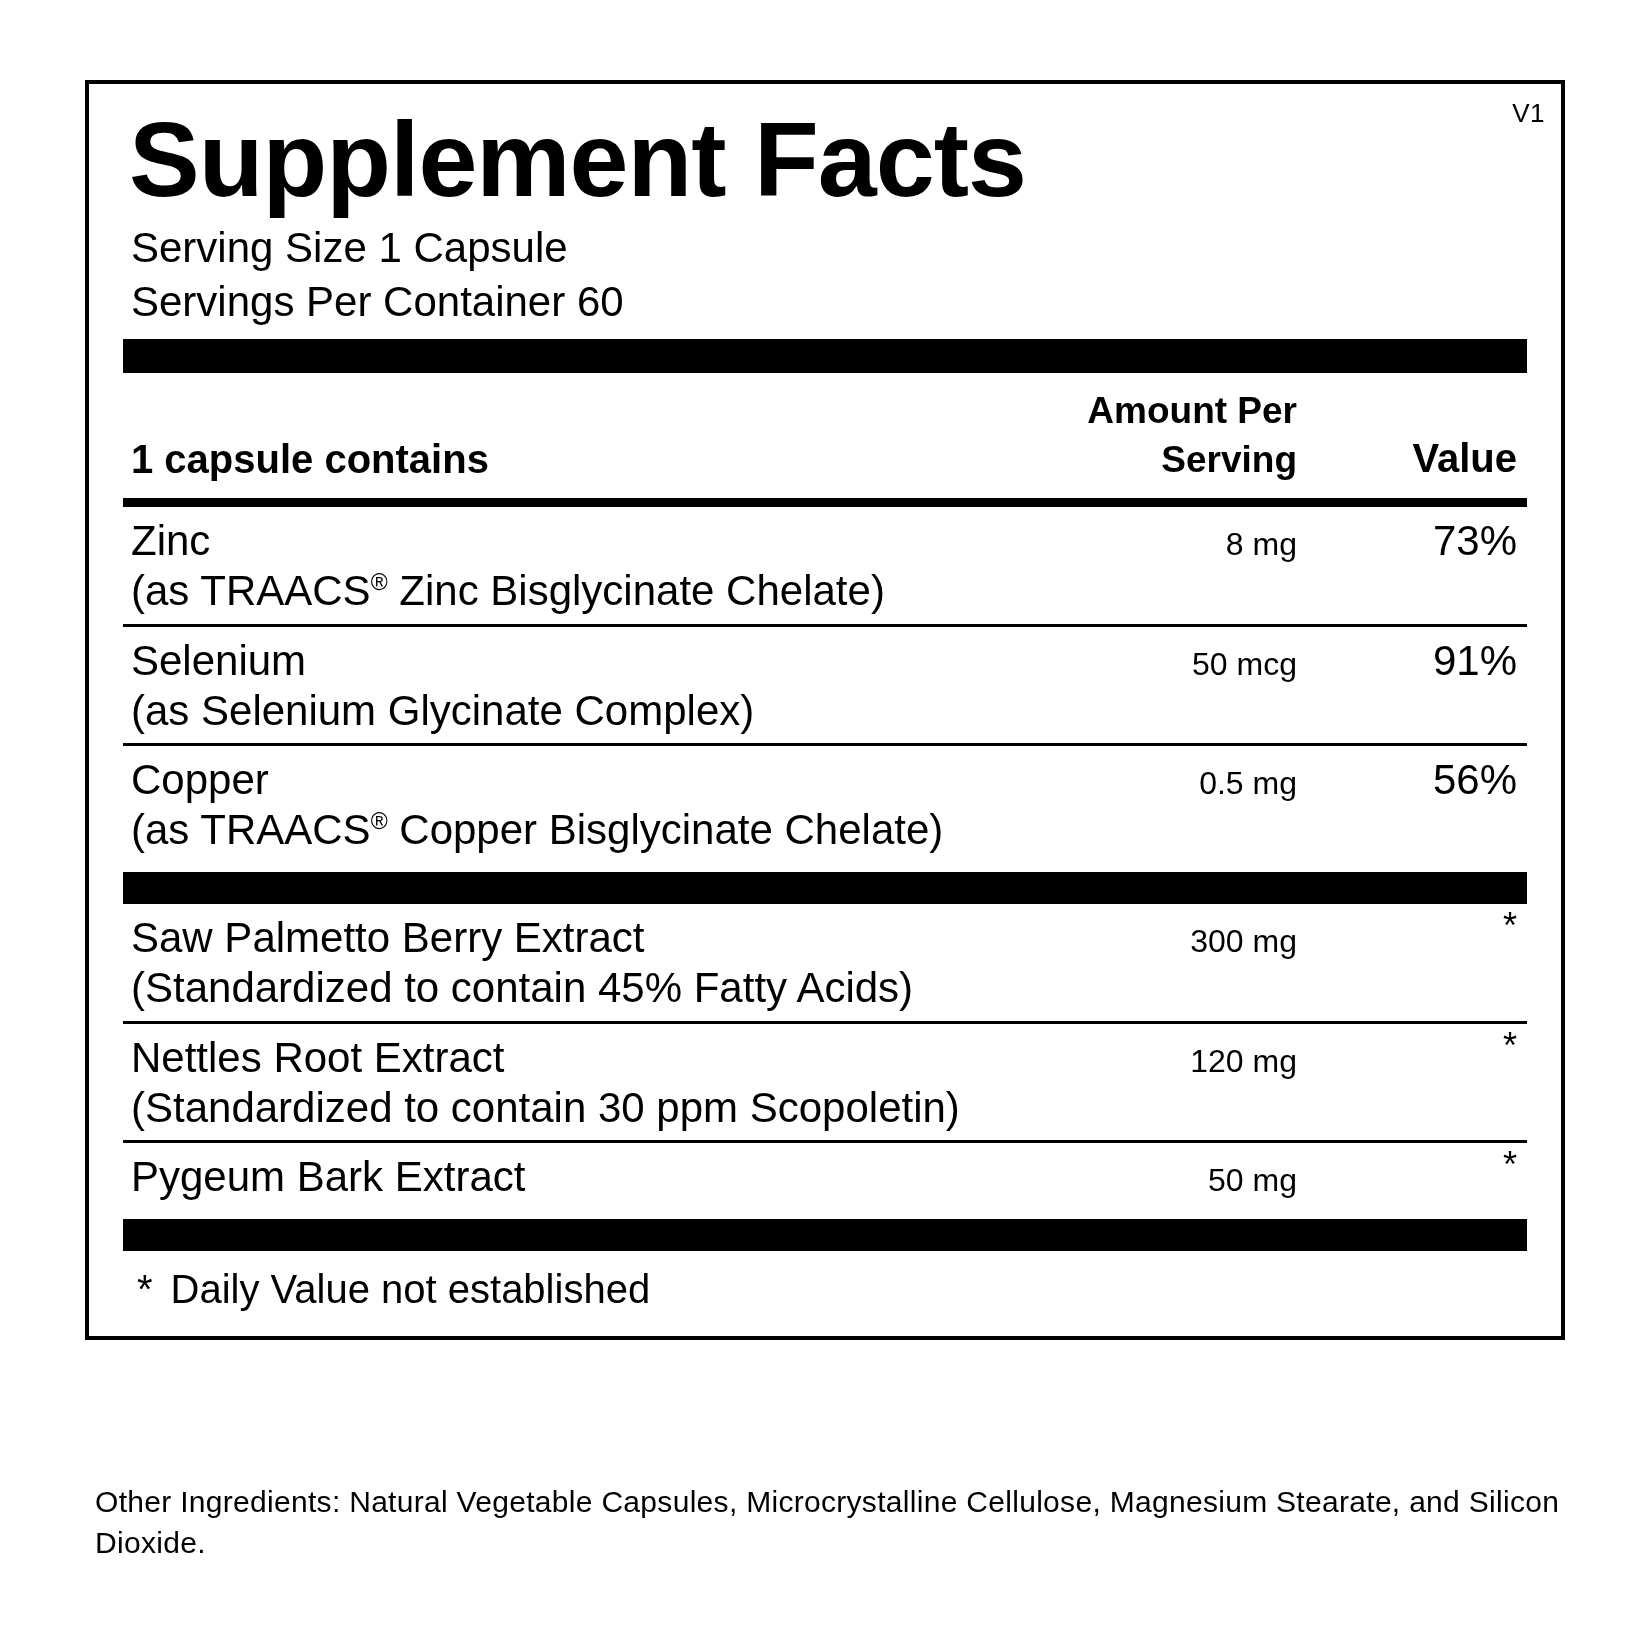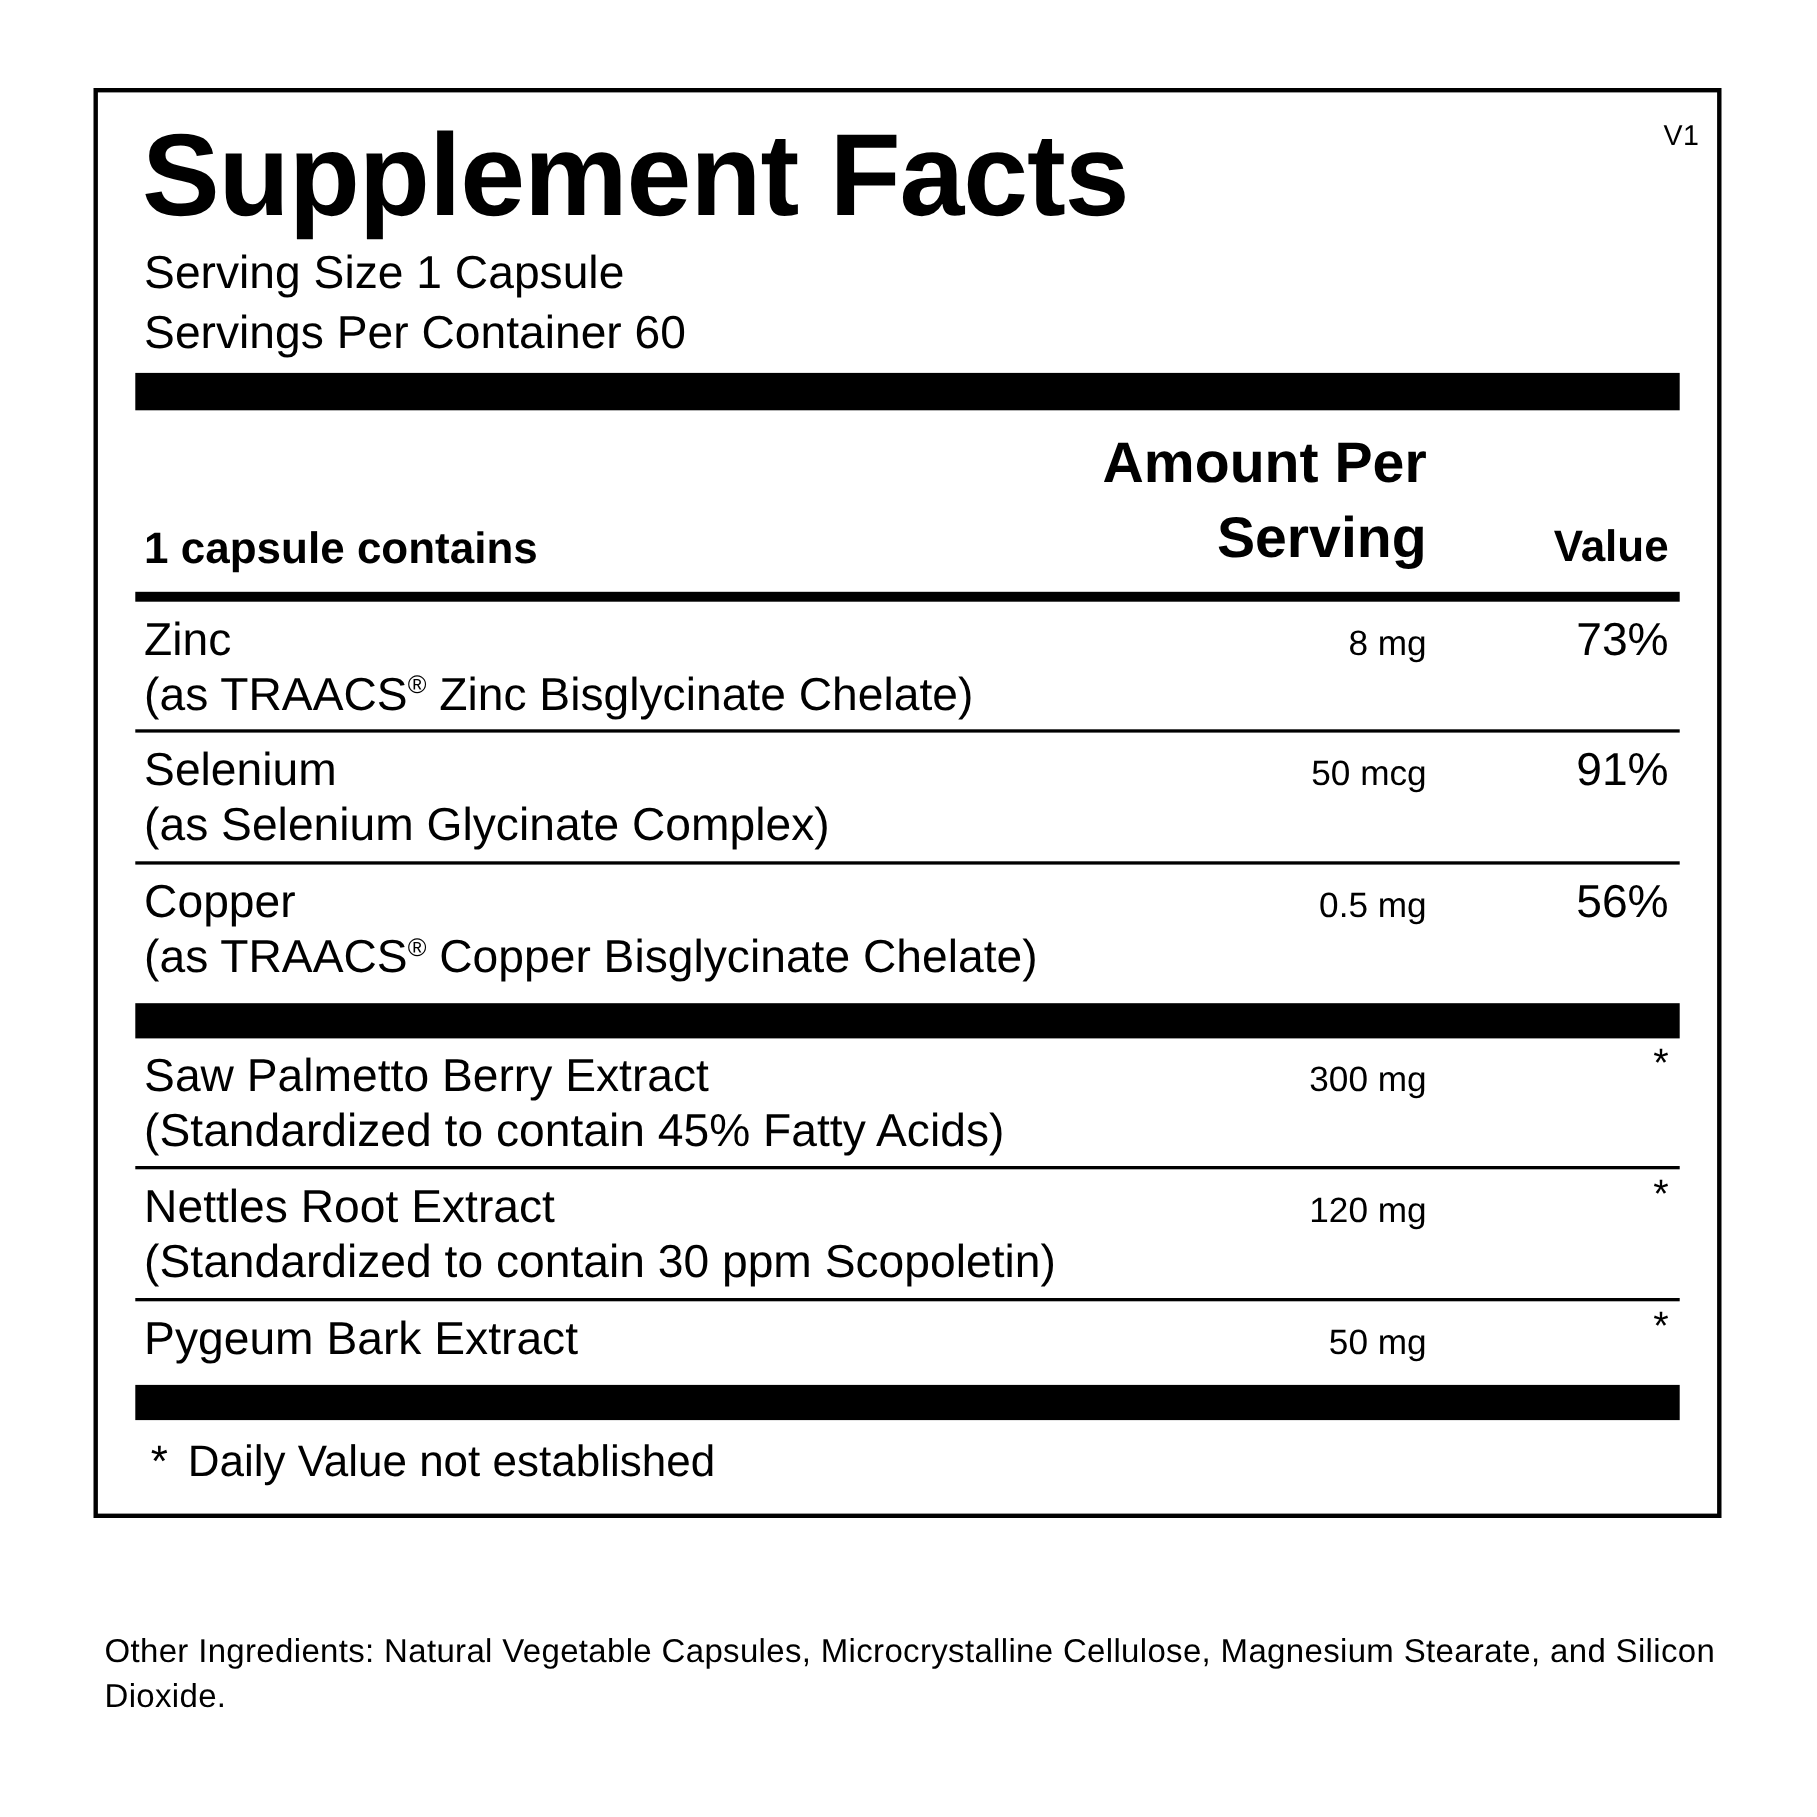--- a/index.html
+++ b/index.html
@@ -28,21 +28,21 @@
   }
 
   .inner {
     padding: 16px 34px 18px 34px;
     position: relative;
   }
 
   .version {
     position: absolute;
     right: 16px;
-    top: 24px;
+    top: 14px;
     font-size: 26px;
     letter-spacing: 0.5px;
     color: #000;
   }
 
   .title {
     font-size: 106px;
     font-weight: bold;
     line-height: 1.05;
     letter-spacing: -1px;
@@ -84,21 +84,21 @@
   .head-left {
     flex: 1 1 auto;
     font-size: 40px;
     font-weight: bold;
     padding-left: 8px;
     padding-bottom: 2px;
   }
   .head-amount {
     width: 330px;
     text-align: right;
-    font-size: 52px;
+    font-size: 37px;
     font-weight: bold;
     line-height: 1.32;
   }
   .head-dv {
     width: 220px;
     text-align: right;
     font-size: 40px;
     font-weight: bold;
     line-height: 1.32;
     padding-right: 10px;

